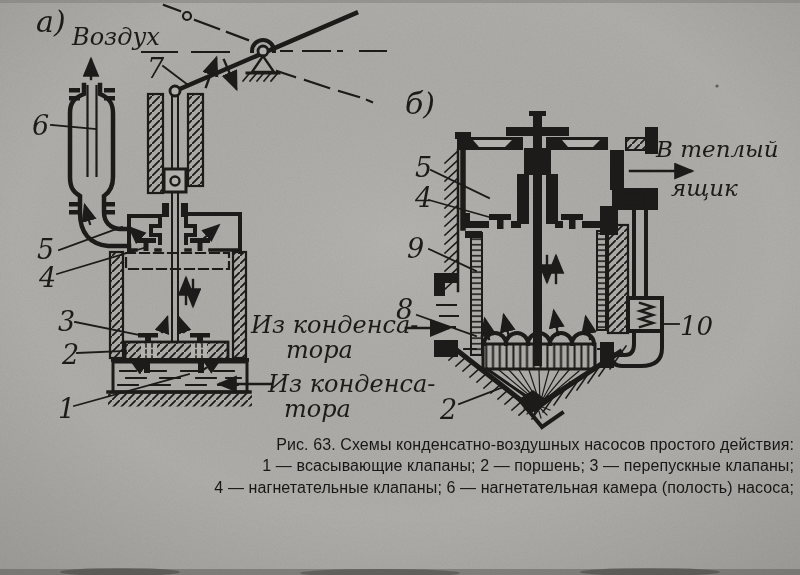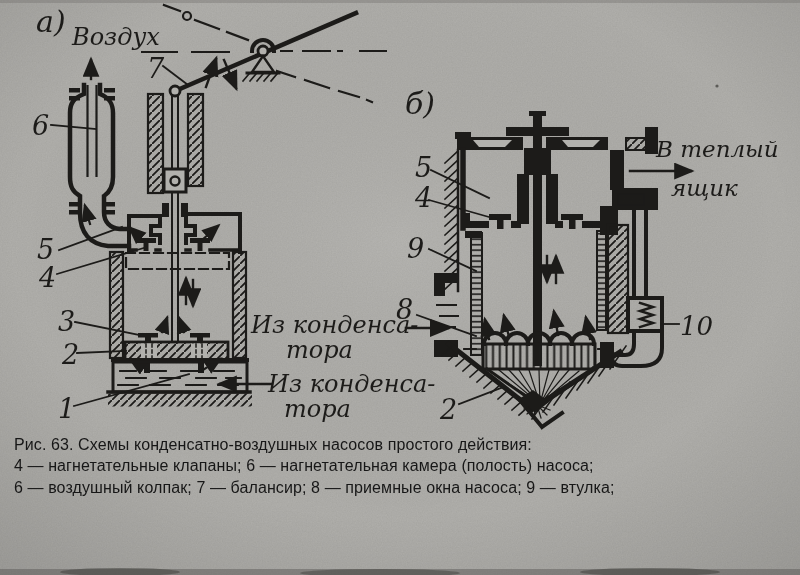--- a/index.html
+++ b/index.html
@@ -2,21 +2,21 @@
 <html><head>
 <meta charset="utf-8">
 <style>
   html,body{margin:0;padding:0;background:#888;}
   .page{position:relative;width:800px;height:575px;overflow:hidden;background:#b2b1ad;
         font-family:"DejaVu Serif", serif;}
   svg{position:absolute;left:0;top:0;}
   .cap{position:absolute;left:14px;top:434px;width:780px;
        font-family:"Liberation Sans", sans-serif;font-size:16px;line-height:21.3px;
        color:#171717;letter-spacing:0.1px;}
-  .cap div{white-space:nowrap;}
+  .cap div{white-space:nowrap;text-align:right;}
   text{fill:#1c1b19;}
   .it{font-family:"DejaVu Serif", serif;font-style:italic;}
 </style>
 </head>
 <body>
 
 <div class="page">
 <svg width="800" height="575" viewBox="0 0 800 575">
   <defs>
     <pattern id="hatch" width="8" height="8" patternUnits="userSpaceOnUse">
@@ -291,16 +291,16 @@
     <text x="396" y="319" font-size="27">8</text>
     <text x="440" y="419" font-size="27">2</text>
     <text x="680" y="335" font-size="26">10</text>
     <text x="251" y="333" font-size="24">Из конденса-</text>
     <text x="286" y="358" font-size="24">тора</text>
   </g>
 </svg>
 
 <div class="cap">
   <div>Рис. 63. Схемы конденсатно-воздушных насосов простого действия:</div>
+  <div>1 — всасывающие клапаны; 2 — поршень; 3 — перепускные клапаны;</div>
   <div>4 — нагнетательные клапаны; 6 — нагнетательная камера (полость) насоса;</div>
-  <div>6 — воздушный колпак; 7 — балансир; 8 — приемные окна насоса; 9 — втулка;</div>
 </div>
 </div>
 
 </body></html>

